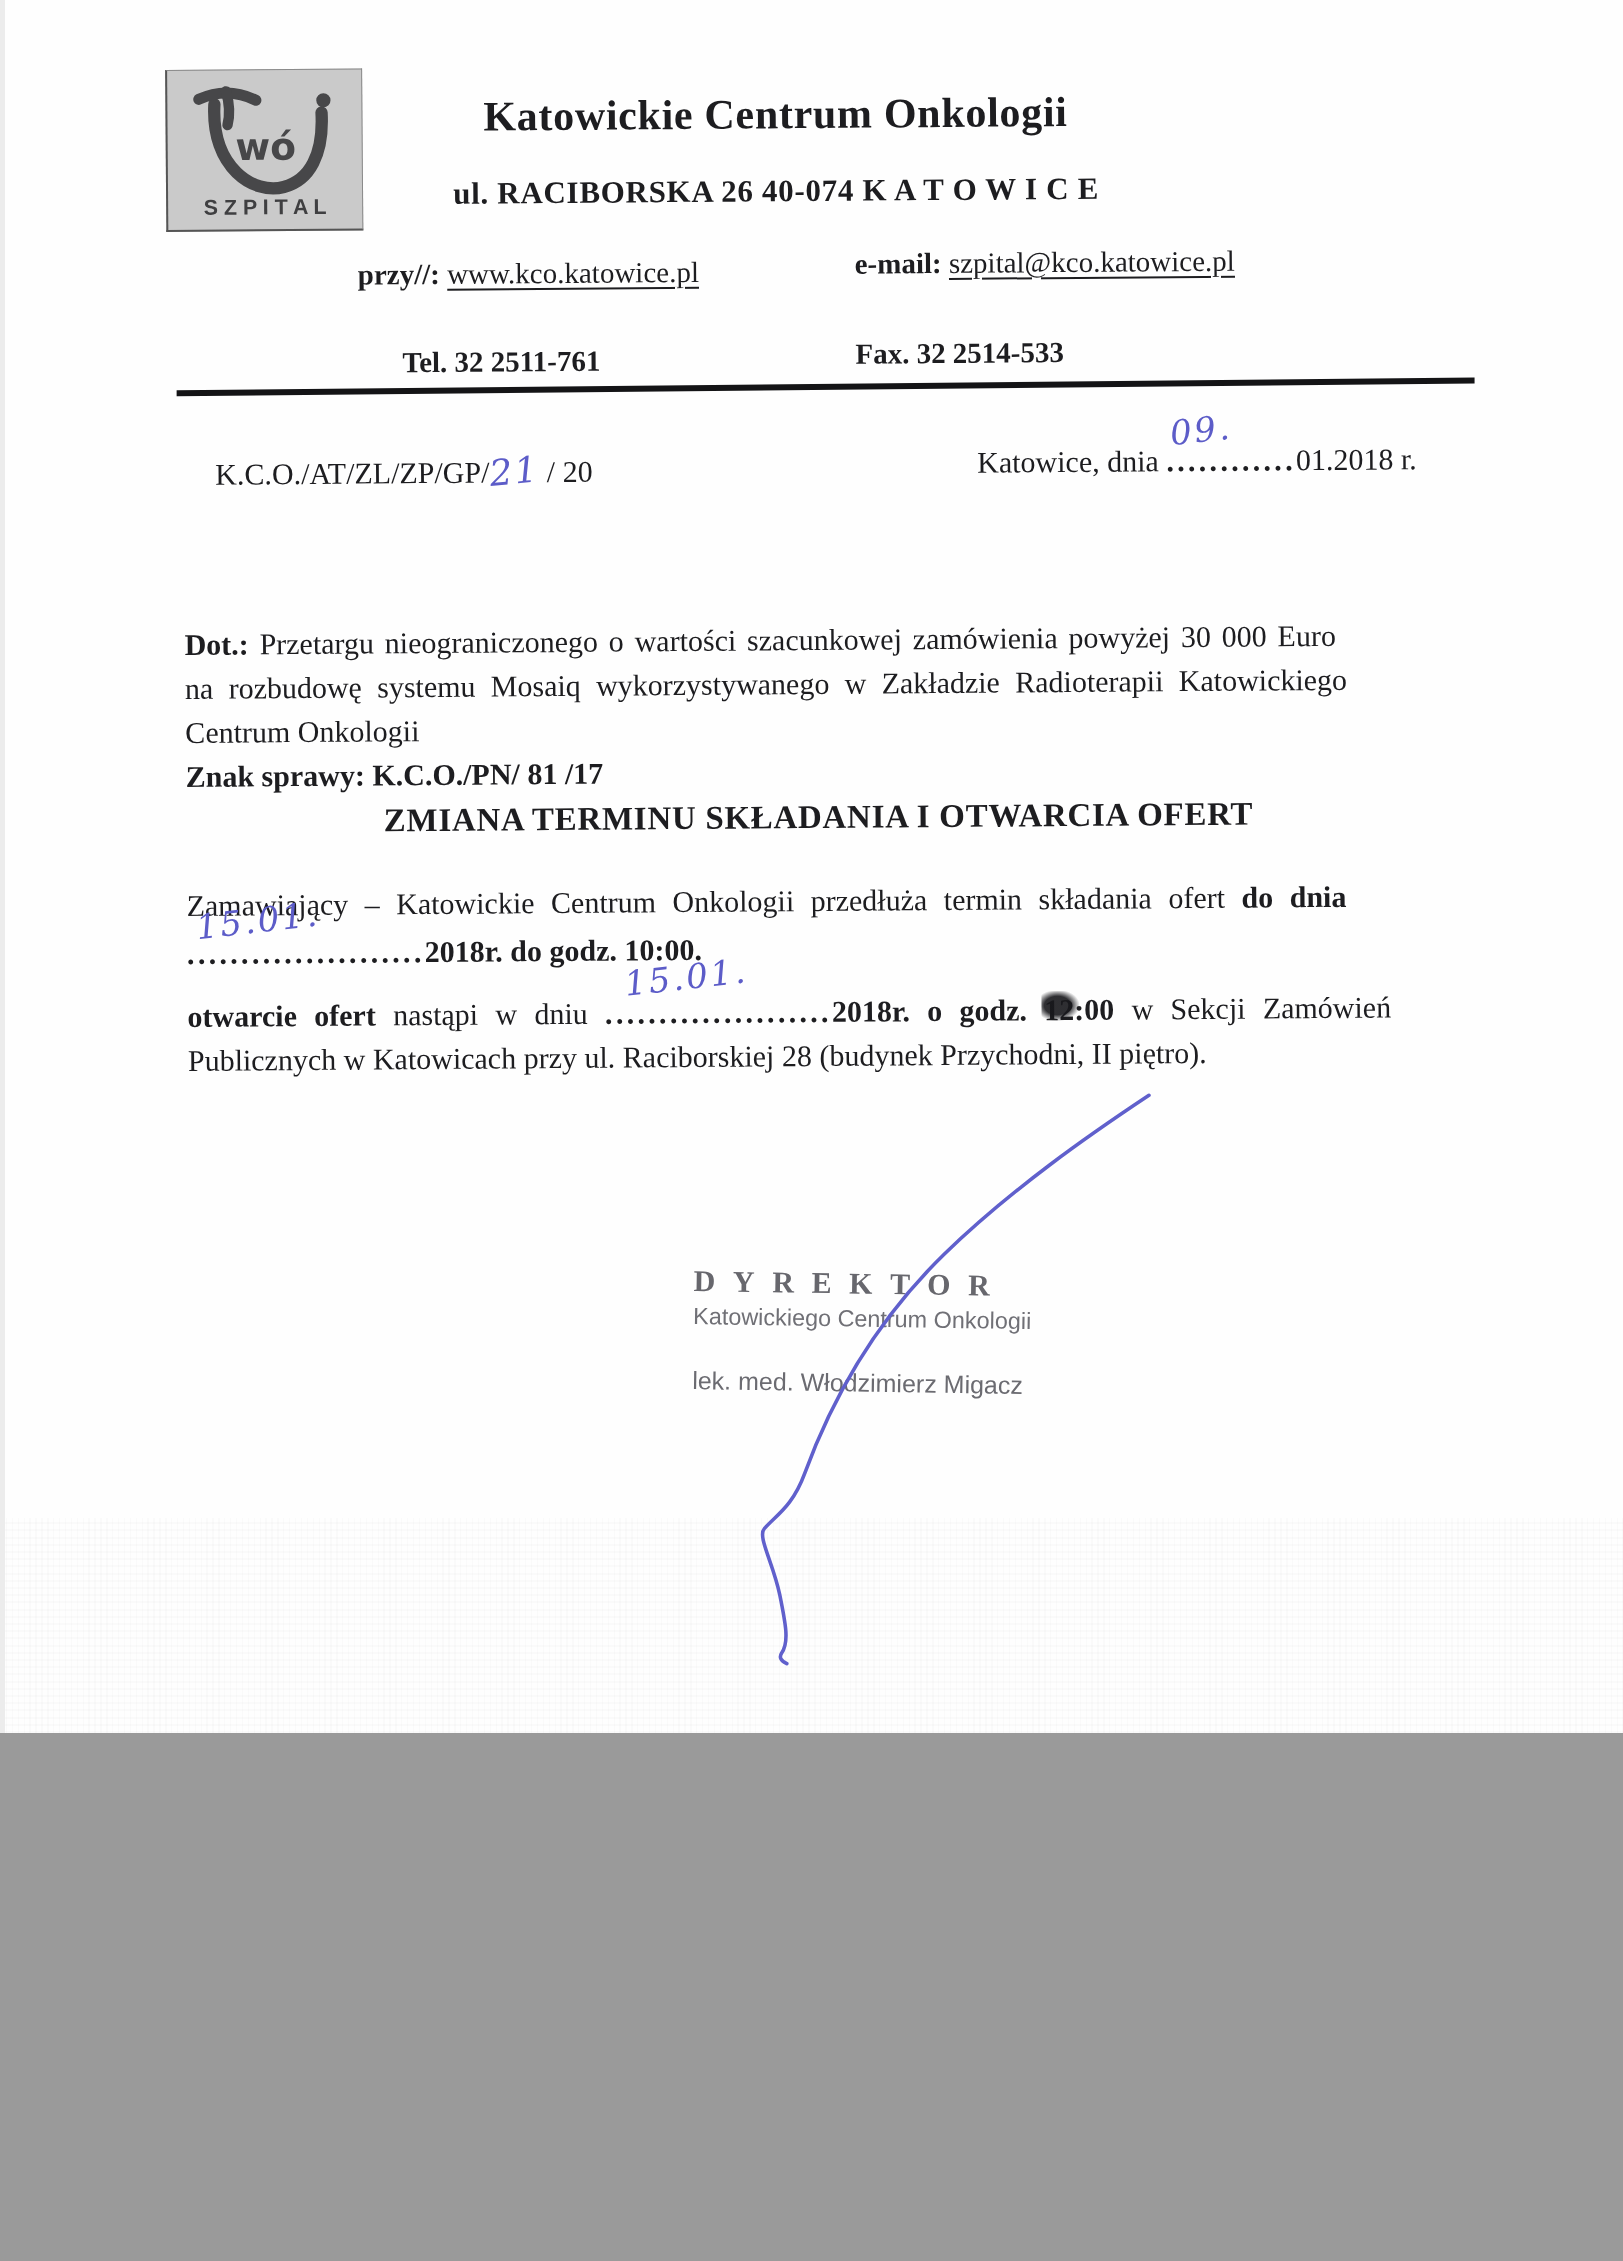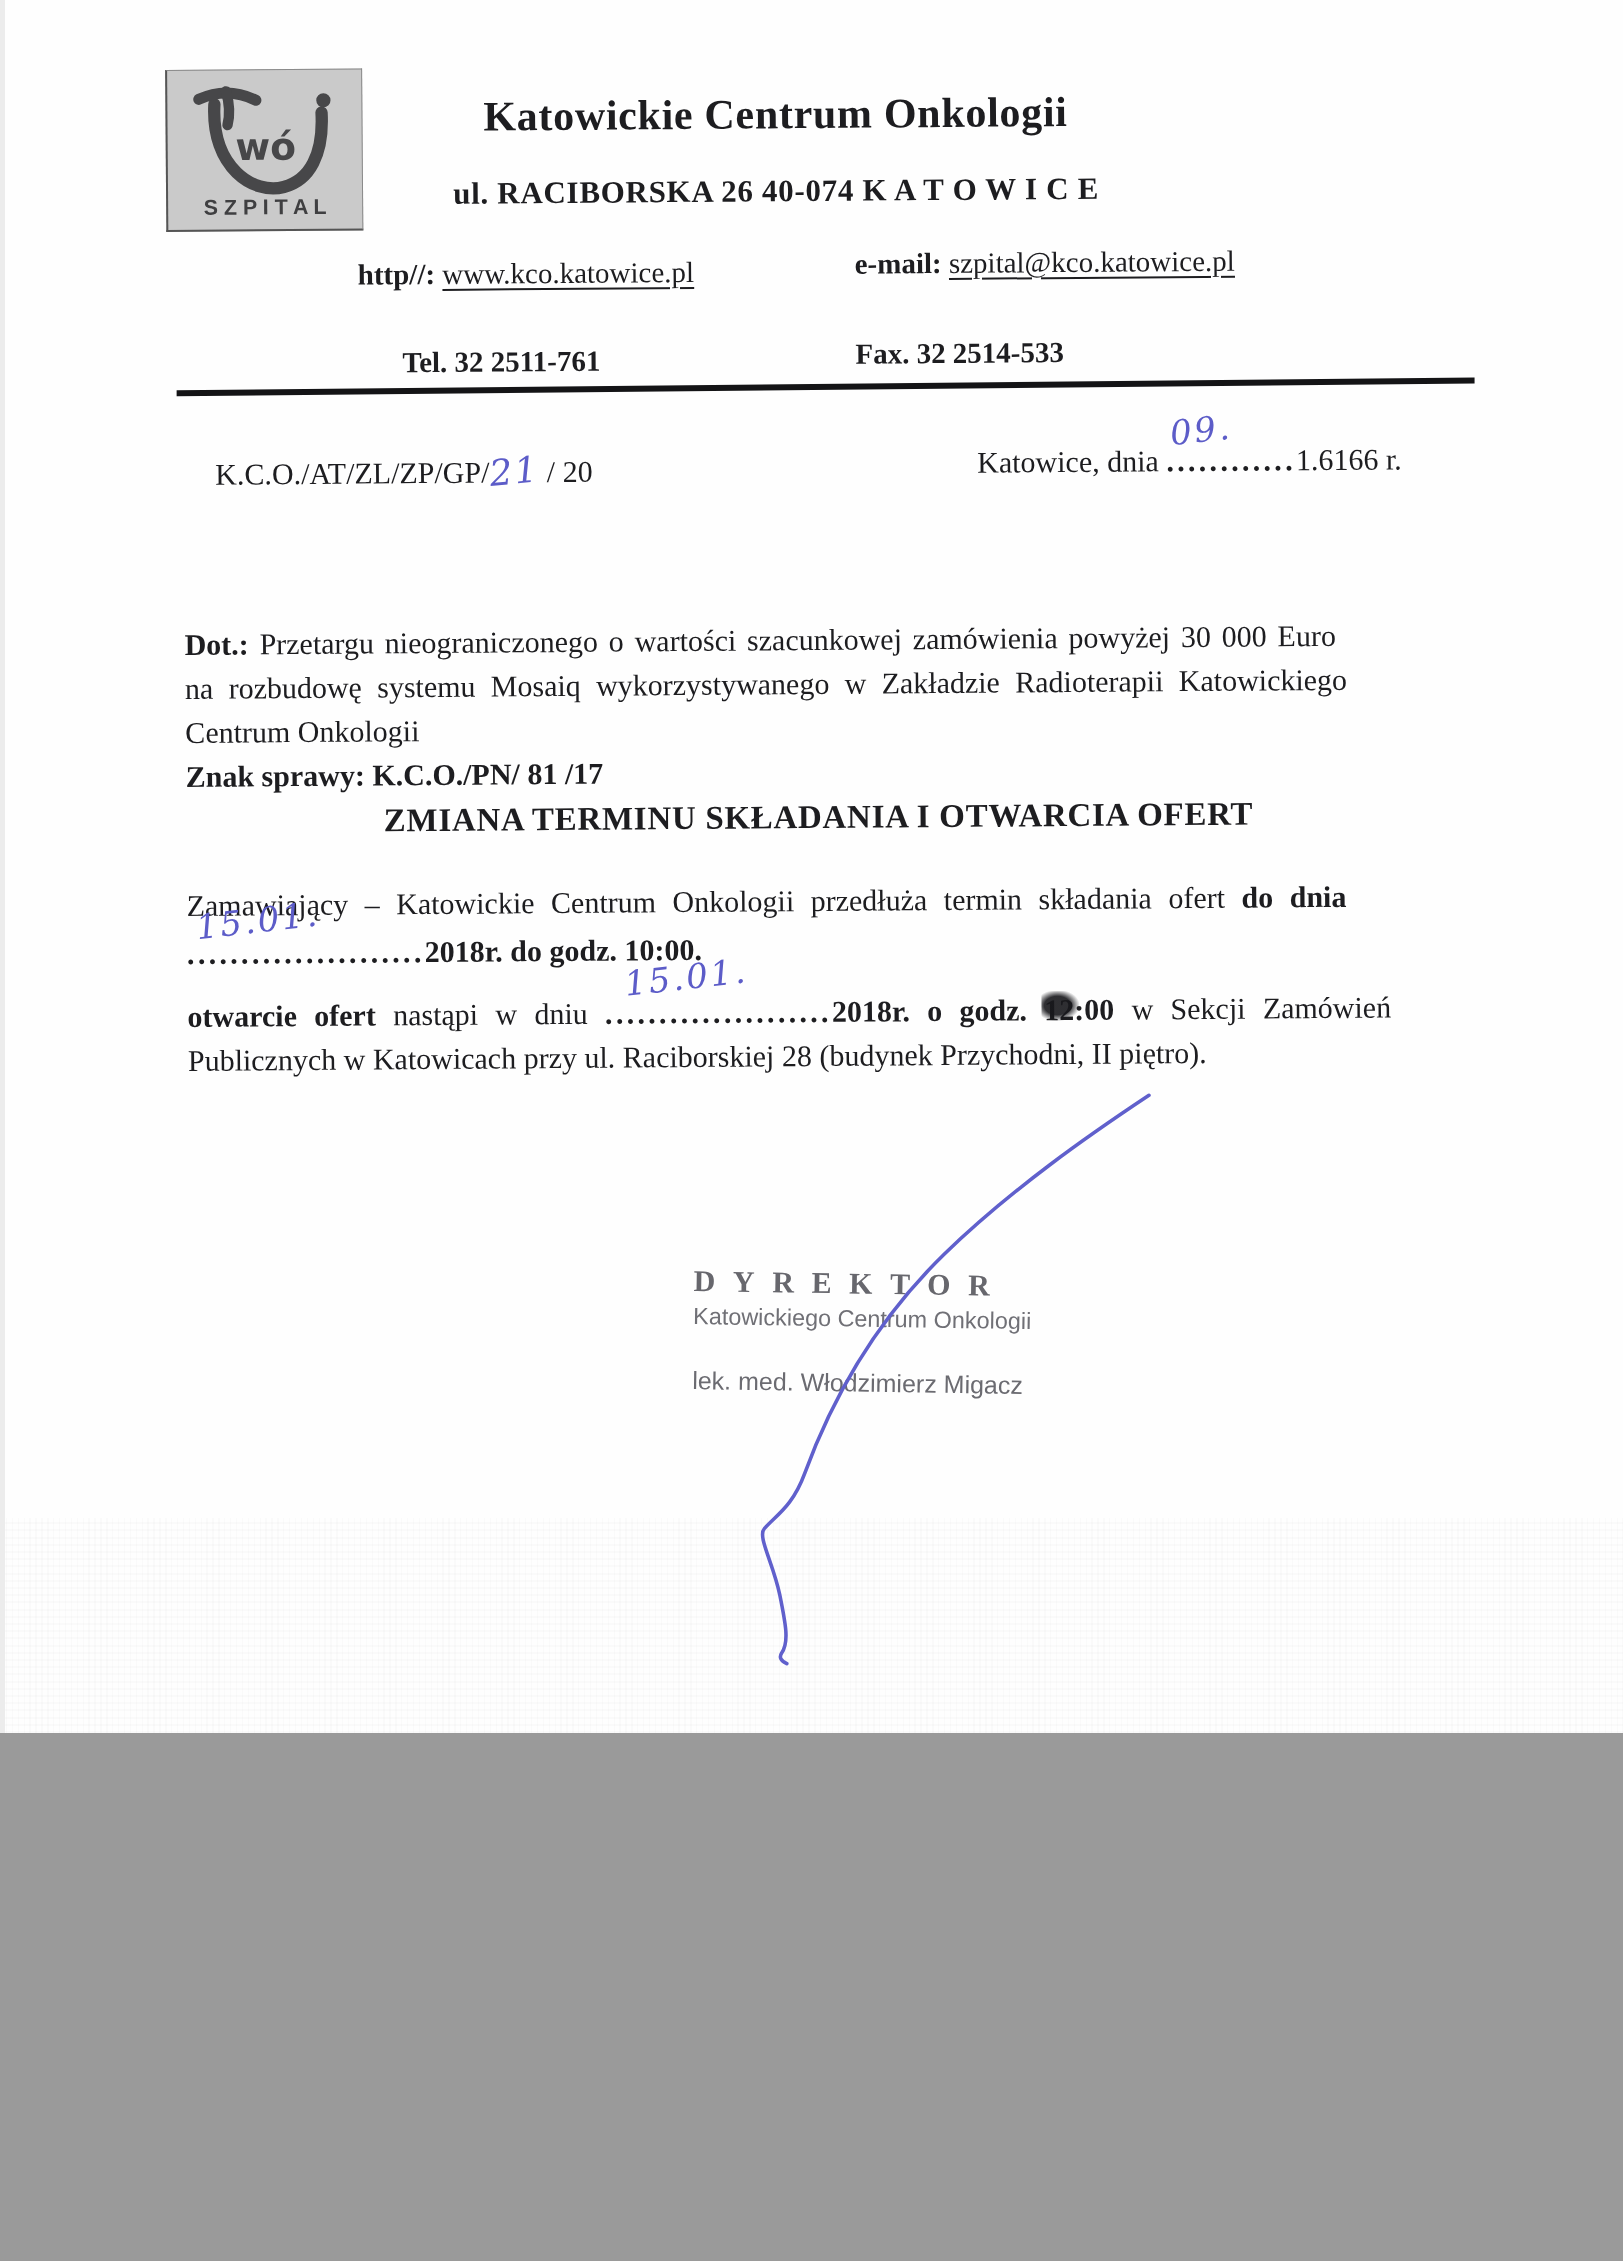--- a/index.html
+++ b/index.html
@@ -85,30 +85,30 @@
 
         <text id="logo-caption" x="149" y="222" text-anchor="middle" font-family="Liberation Sans, sans-serif" font-weight="bold" font-size="33" fill="#3f3f41">S Z P I T A L</text>
       </svg>
     </div>
 
     <div class="header-text">
       <div class="doc-title">Katowickie Centrum Onkologii</div>
       <div class="doc-address">ul.  RACIBORSKA 26  40-074 K A T O W I C E</div>
     </div>
 
-    <div class="contact" style="left:361px;top:255px;"><span>http//: </span><span class="lnk">www.kco.katowice.pl</span></div>
+    <div class="contact" style="left:361px;top:255px;"><span>przy//: </span><span class="lnk">www.kco.katowice.pl</span></div>
     <div class="contact" style="left:858px;top:248px;"><span>e-mail: </span><span class="lnk">szpital@kco.katowice.pl</span></div>
     <div class="contact" style="left:405px;top:343px;">Tel. 32   2511-761</div>
     <div class="contact" style="left:858px;top:338px;">Fax. 32   2514-533</div>
 
     <div class="rule"></div>
 
     <div class="refline"><span>K.C.O./AT/ZL/ZP/GP/</span><span class="pen pen-inline">21</span><span> / 20</span></div>
 
-    <div class="dateline"><span>Katowice, dnia </span><span class="dots-wrap"><span class="pen pen-over date-pen">09.</span><span class="dots">............</span></span><span>1.6166 r.</span></div>
+    <div class="dateline"><span>Katowice, dnia </span><span class="dots-wrap"><span class="pen pen-over date-pen">09.</span><span class="dots">............</span></span><span>01.2018 r.</span></div>
 
     <div class="block subject">
       <div class="subj-l1"><span class="b">Dot.:</span><span> Przetargu nieograniczonego o wartości szacunkowej zamówienia powyżej 30 000 Euro</span></div>
       <div class="subj-l2">na rozbudowę systemu Mosaiq wykorzystywanego w Zakładzie Radioterapii Katowickiego</div>
       <div>Centrum Onkologii</div>
       <div class="b">Znak sprawy: K.C.O./PN/ 81  /17</div>
     </div>
 
     <div class="block heading">ZMIANA TERMINU SKŁADANIA I OTWARCIA OFERT</div>
 

